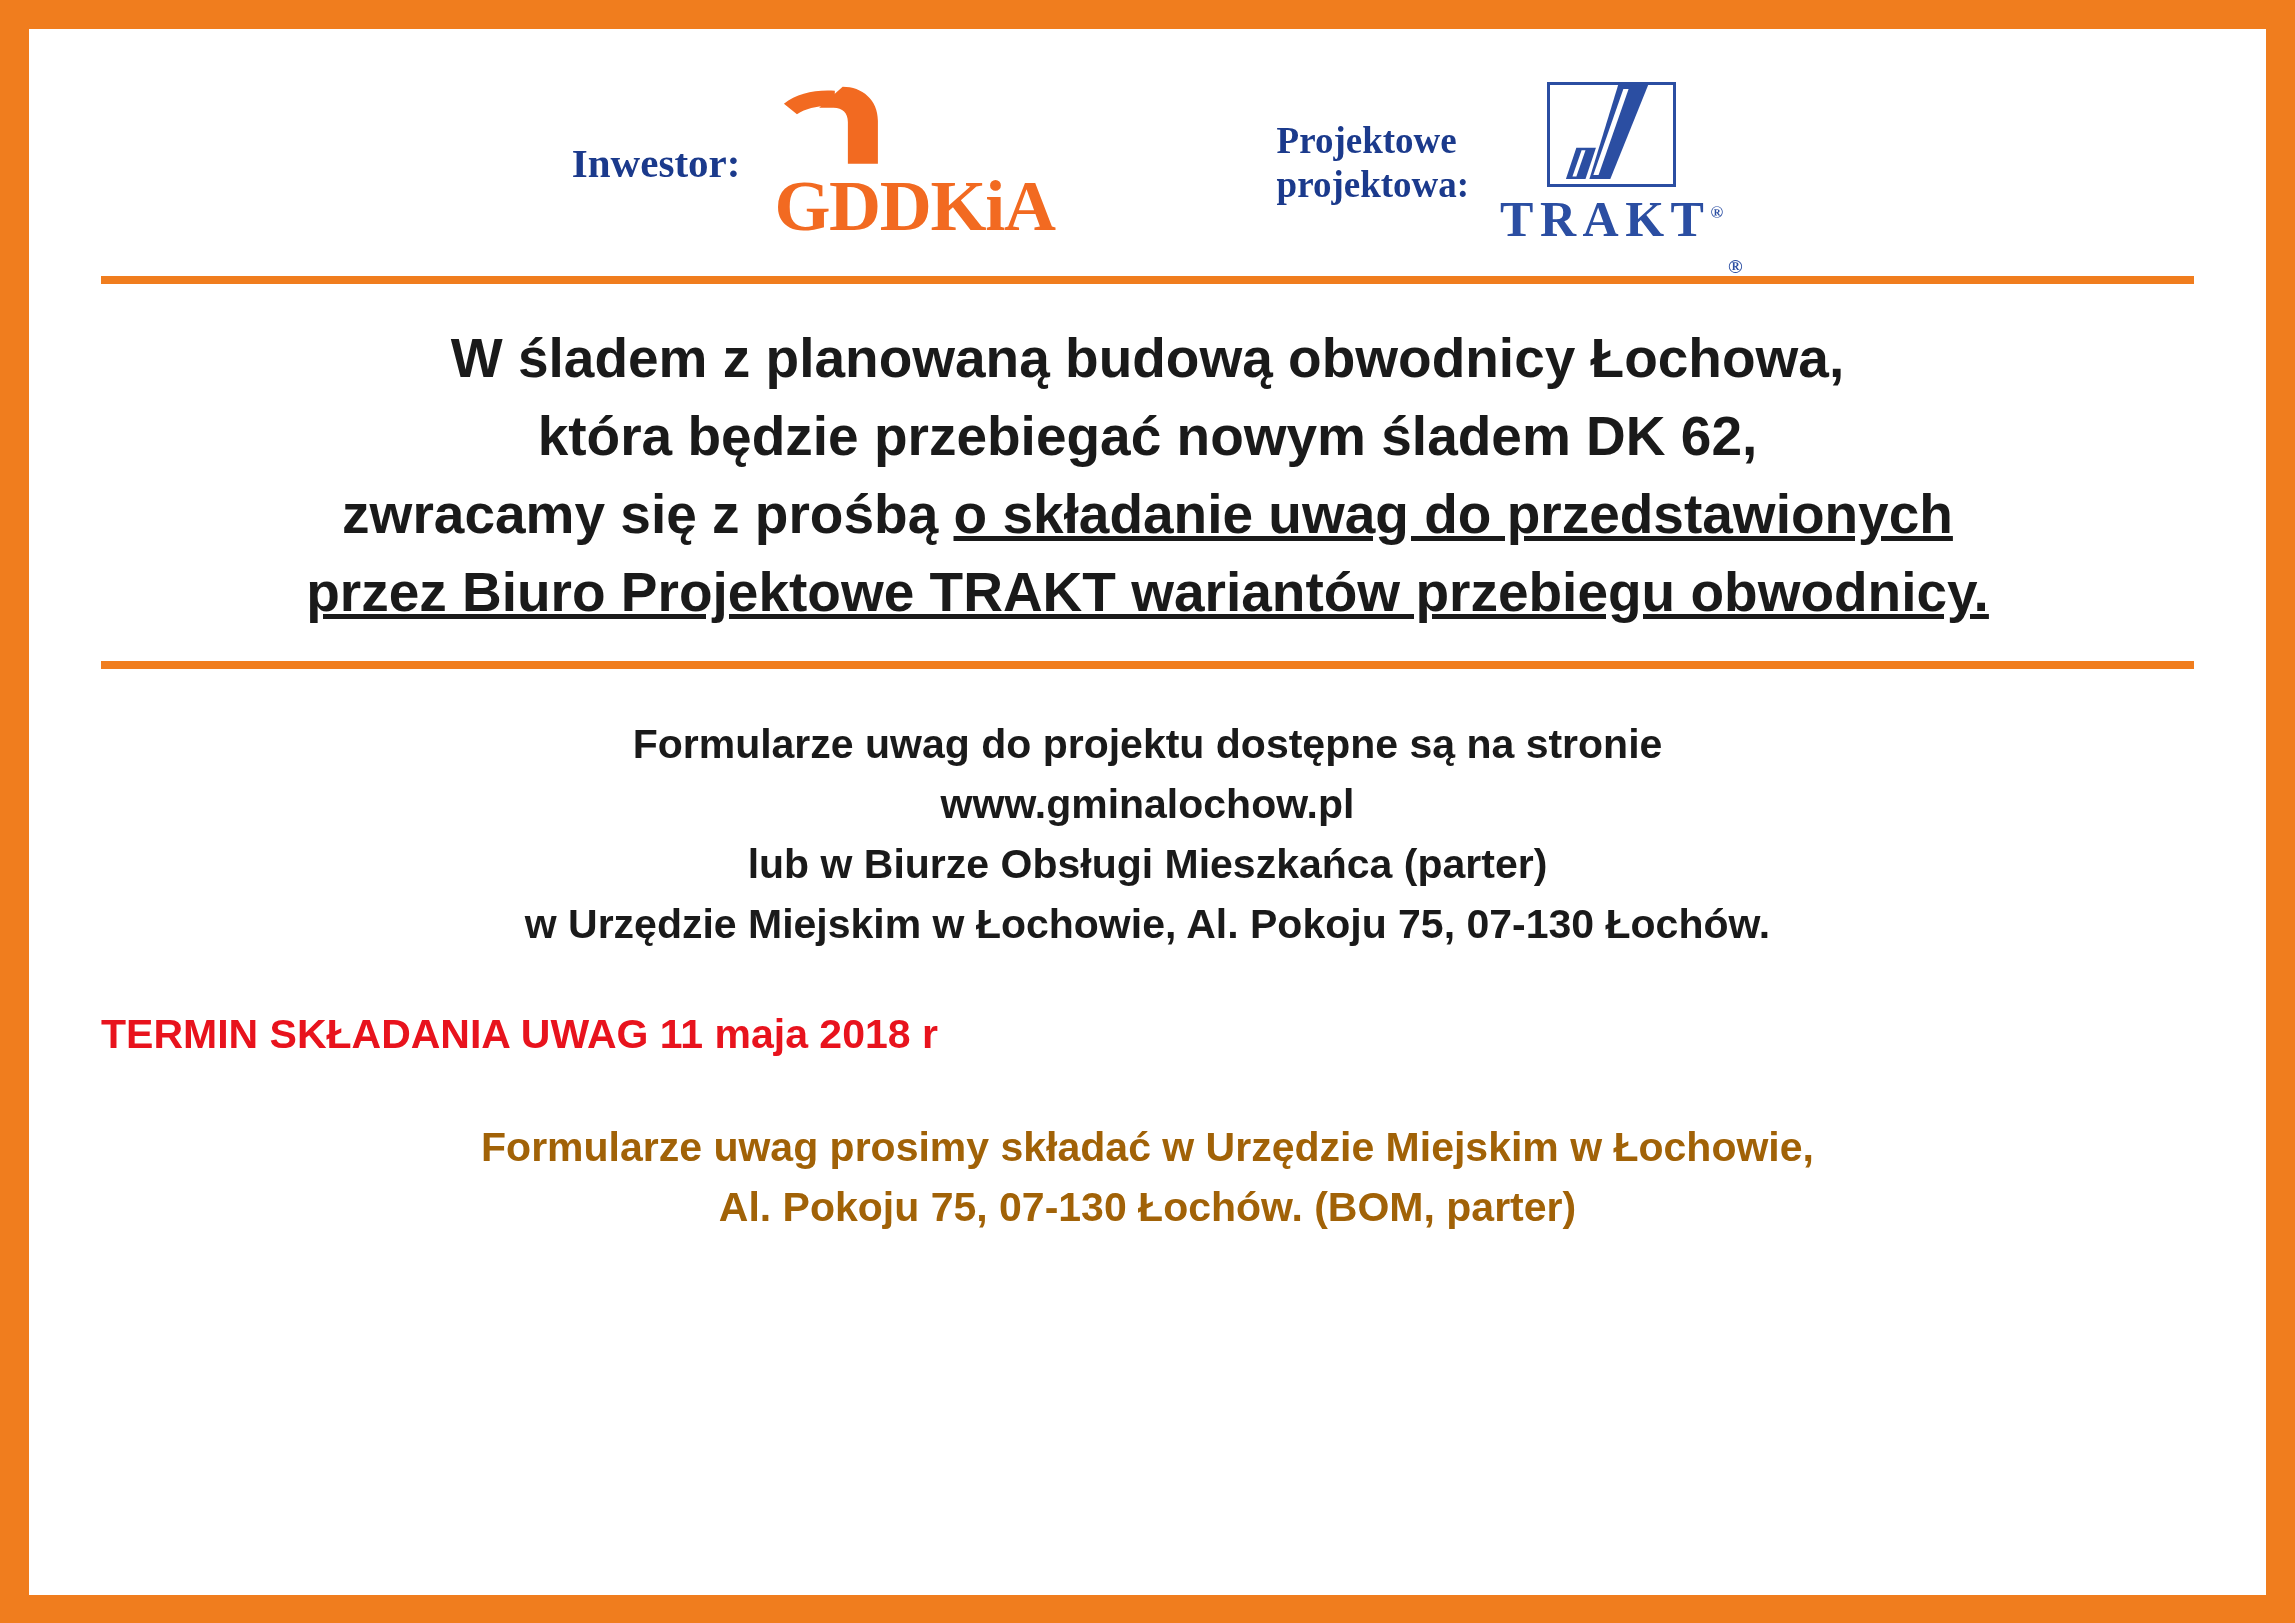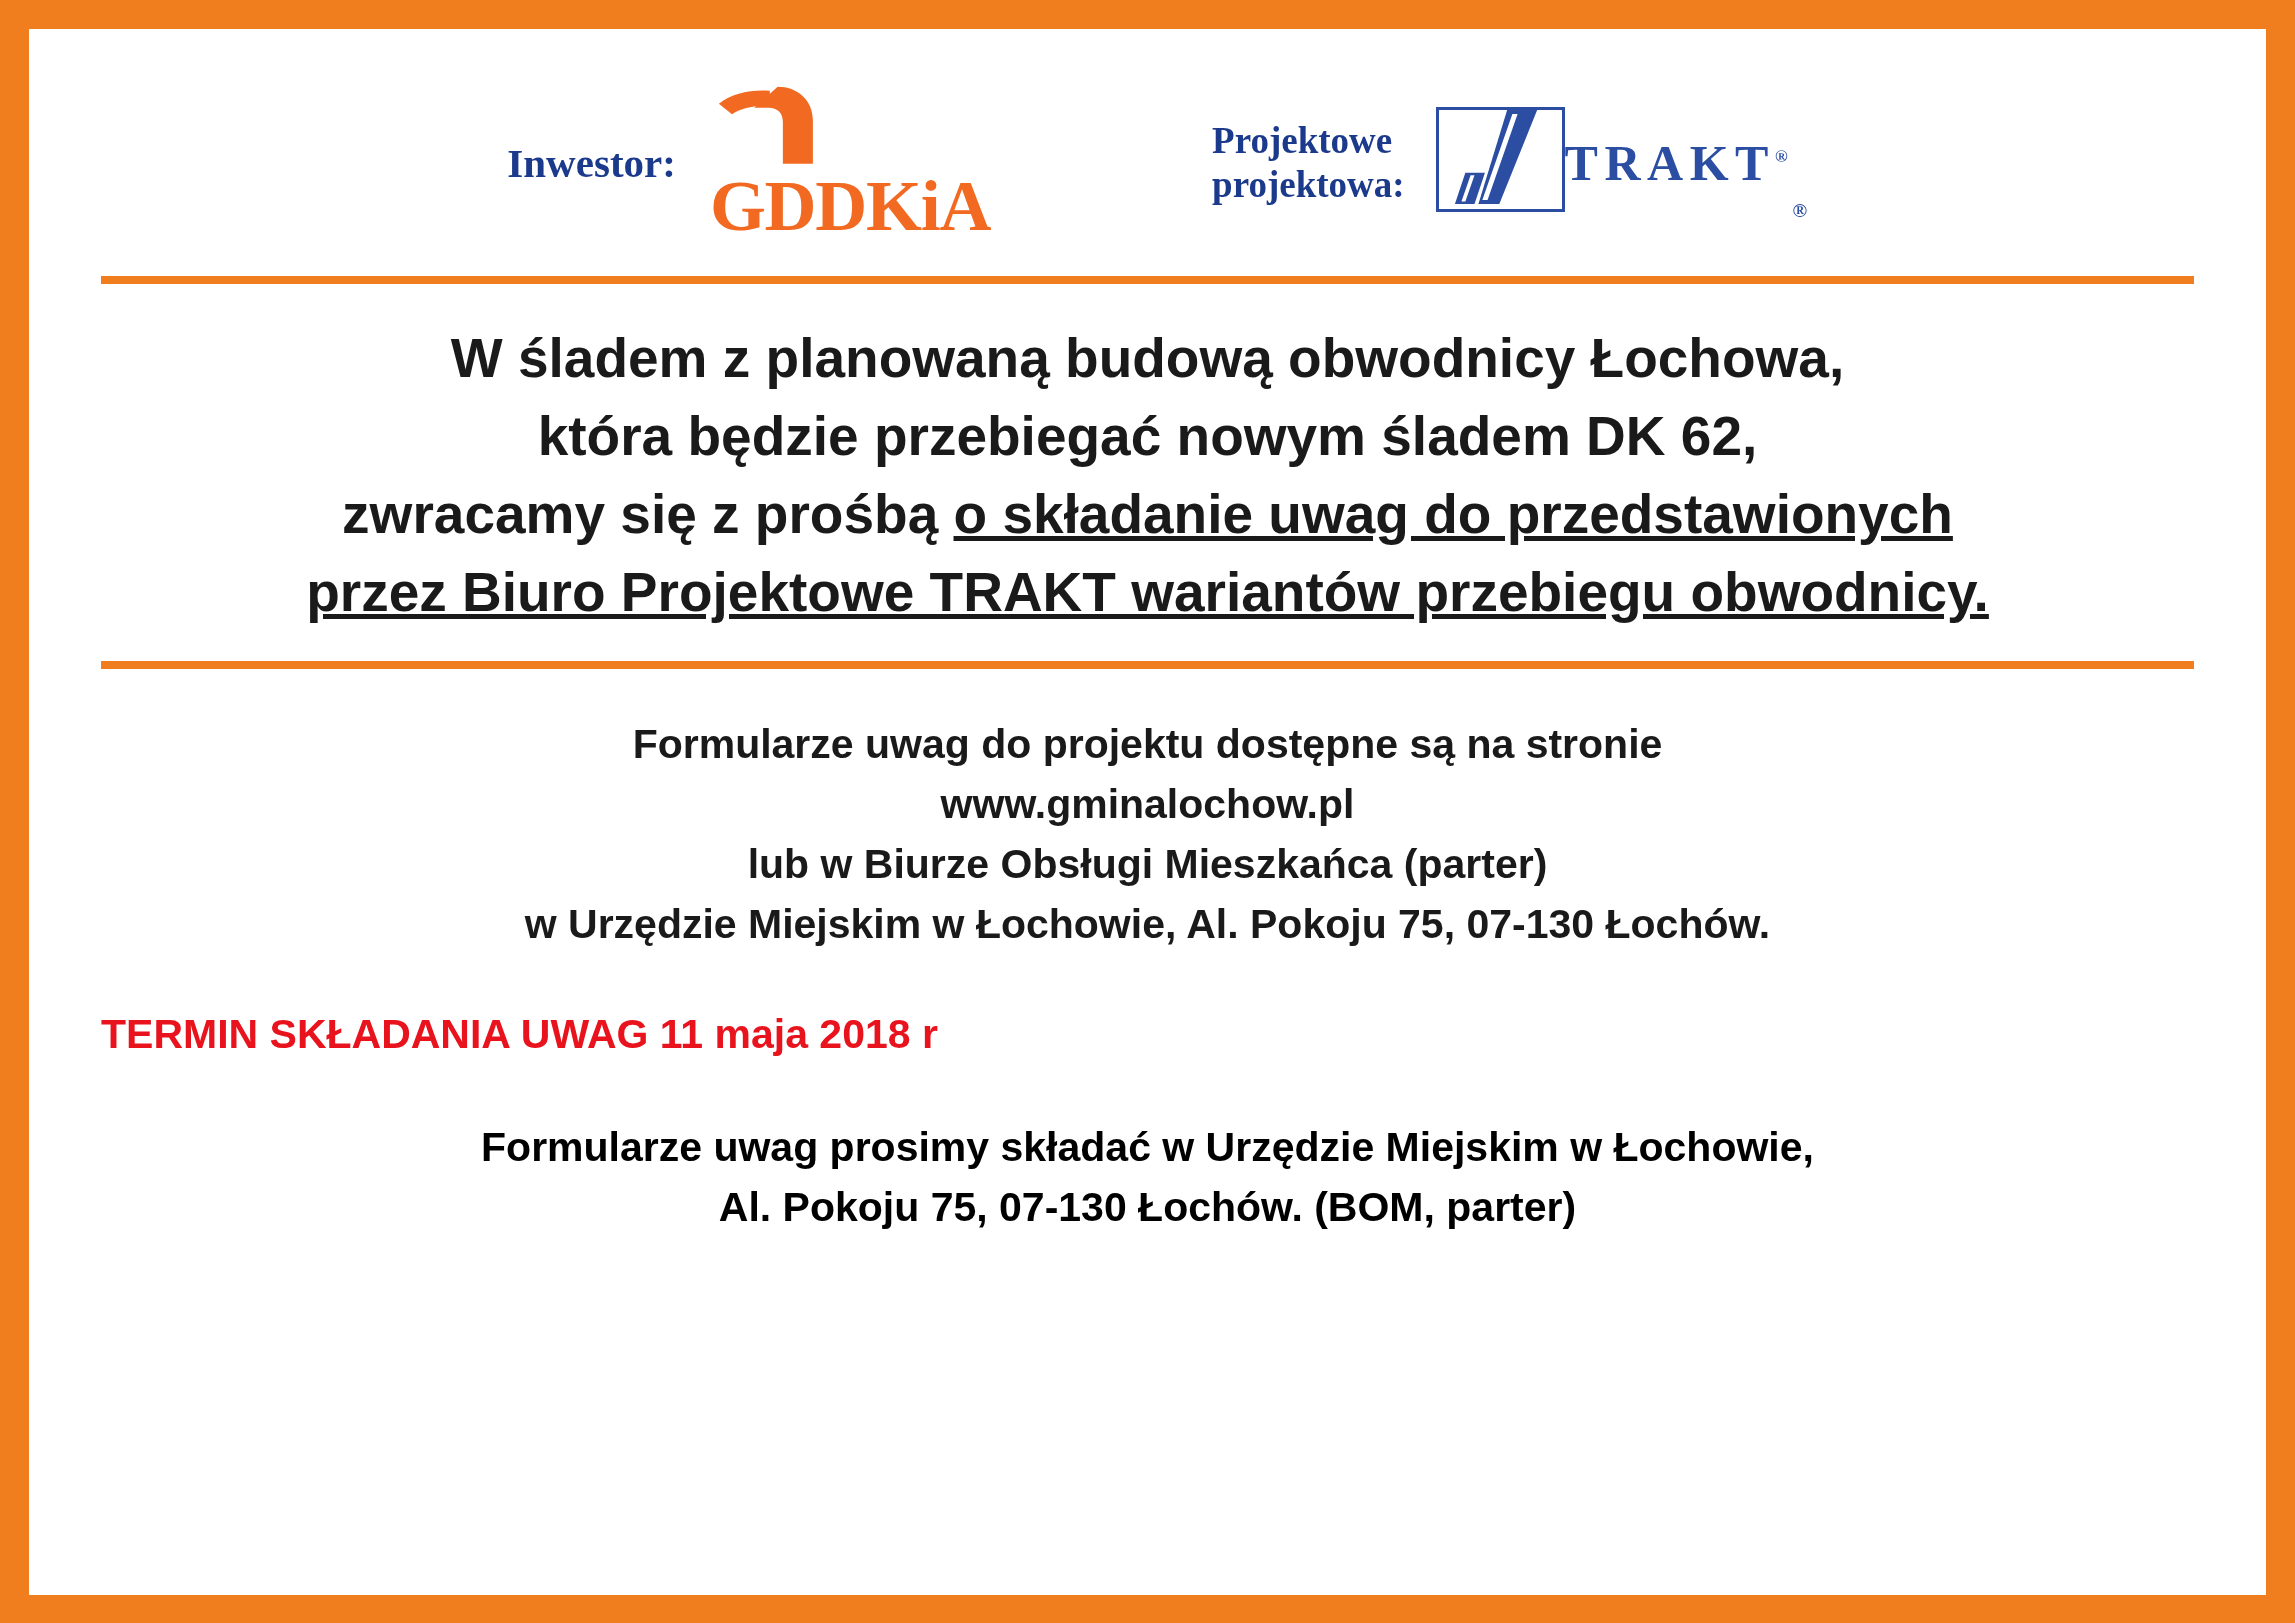--- a/index.html
+++ b/index.html
@@ -76,21 +76,21 @@
   .jednostka-label {
     font-size: 37px;
     font-weight: bold;
     color: #1b3a8c;
     line-height: 1.18;
     margin-right: 31px;
     white-space: nowrap;
   }
   .trakt-logo {
     display: flex;
-    flex-direction: row;
+    flex-direction: column;
     align-items: center;
   }
   .trakt-mark {
     width: 123px;
     height: 99px;
     border: 3.3px solid #2b4ea2;
     position: relative;
     overflow: hidden;
     background: #fff;
     margin-bottom: 6.5px;
@@ -150,21 +150,21 @@
     text-align: left;
     font-size: 41px;
     font-weight: bold;
     color: #e8131d;
     padding-top: 56px;
   }
   .closing {
     text-align: center;
     font-size: 41px;
     font-weight: bold;
-    color: #000000;
+    color: #a16207;
     line-height: 1.46;
     padding-top: 60px;
   }
 </style>
 </head>
 <body>
 
 <div class="poster">
   <div class="inner">
 

